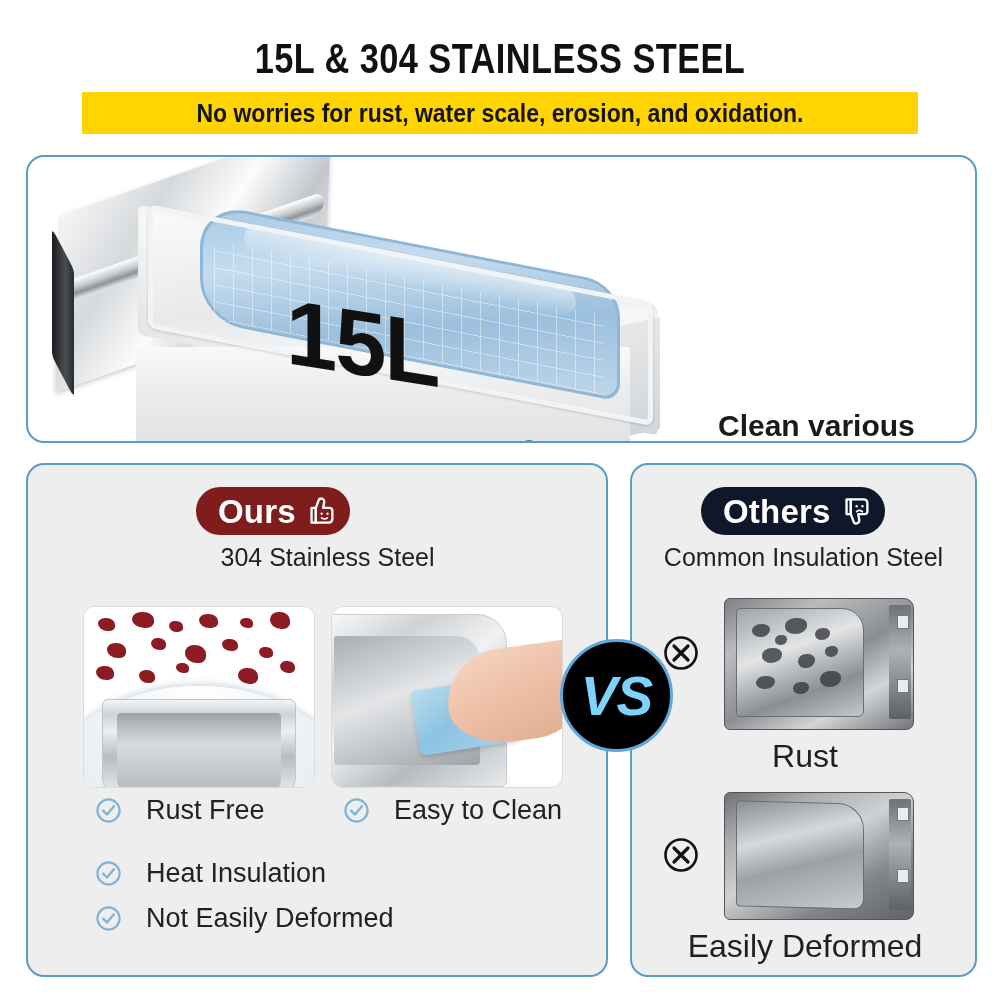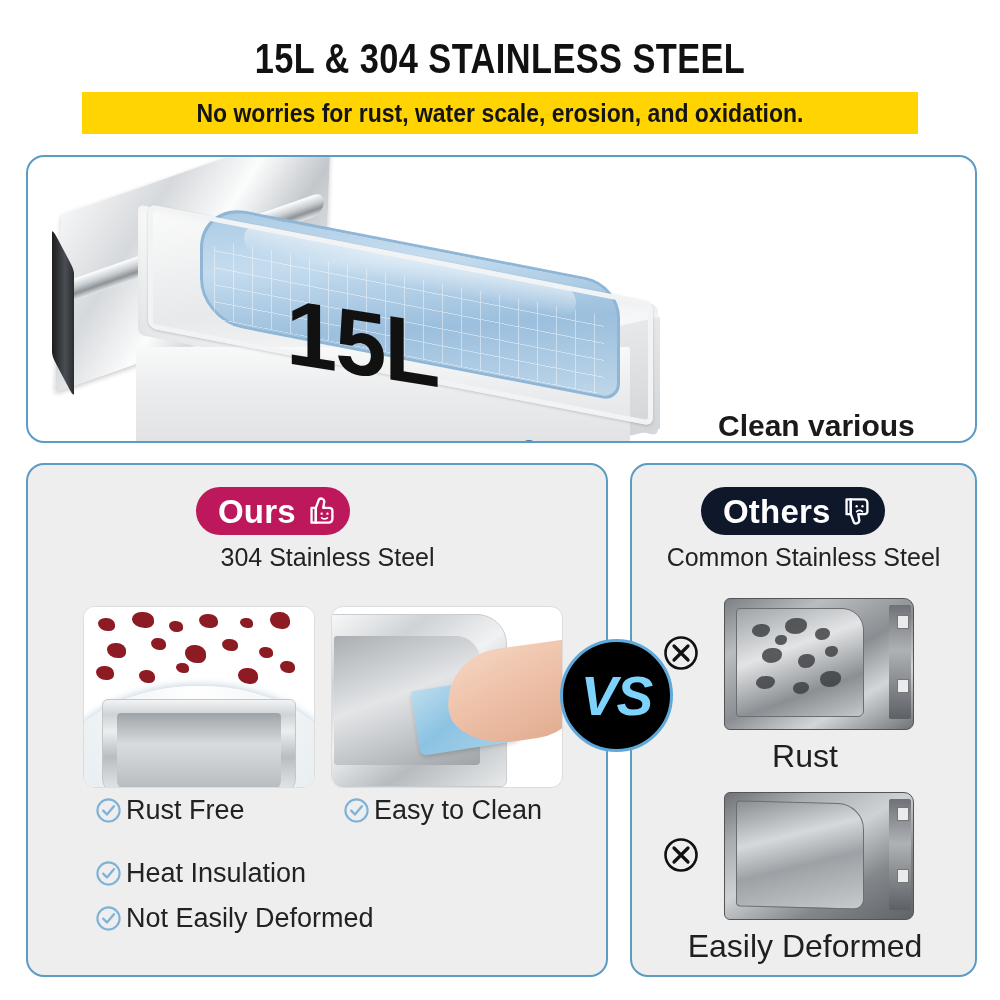--- a/index.html
+++ b/index.html
@@ -131,21 +131,21 @@
     font-size: 30px; font-weight: 700; color:#1a1a1a;
     line-height: 1.28; text-align:left;
   }
 
   
   .badge {
     position:absolute; height:48px; border-radius:24px;
     display:flex; align-items:center; gap:6px;
     padding: 0 14px 0 22px;
   }
-  .badge-ours { left:196px; top:487px; background:#be185d; }
+  .badge-ours { left:196px; top:487px; background:#7f1d1d; }
   .badge-others { left:701px; top:487px; background:#0f172a; }
   .badge-text {
     font-size:33px; font-weight:700; color:#ffffff; line-height:1;
     letter-spacing:.2px;
   }
   .thumb-icon { width:34px; height:34px; display:block; }
 
   .sub-head {
     position:absolute; font-size:25px; color:#222; font-weight:400; text-align:center;
   }
@@ -199,21 +199,21 @@
     box-shadow: 0 2px 4px rgba(0,0,0,.16);
   }
   .hand {
     position:absolute; right:-8%; top:22%; width:58%; height:52%;
     background: linear-gradient(160deg,#f6d6c2 0%, #edbfa6 50%, #e0ab8e 100%);
     border-radius: 46% 10% 40% 52% / 64% 18% 50% 46%;
     transform: rotate(-8deg);
   }
 
   .check-row {
-    position:absolute; display:flex; align-items:center; gap:4px;
+    position:absolute; display:flex; align-items:center; gap:24px;
     font-size:27px; color:#222;
   }
   .check-ico { width:27px; height:27px; flex:0 0 27px; display:block; }
 
   
   .vs-badge {
     position:absolute; left:560px; top:639px; width:113px; height:113px;
     border-radius:50%; background:#000000; border:3px solid #5FA8DC;
     display:flex; align-items:center; justify-content:center;
     z-index: 30;
@@ -379,21 +379,21 @@
   <div class="badge badge-others">
     <span class="badge-text">Others</span>
     <svg class="thumb-icon" viewBox="0 0 32 32">
       <path d="M9 5 L13 5 L13 19 L9 19 Z" fill="none" stroke="#fff" stroke-width="2.2" stroke-linejoin="round"></path>
       <path d="M13 19 L16 27 a3 3 0 0 0 5 -2 l-1 -6 h6 a2.6 2.6 0 0 0 2.6 -2.6 v-8 a3.4 3.4 0 0 0 -3.4 -3.4 H13 Z" fill="none" stroke="#fff" stroke-width="2.2" stroke-linejoin="round"></path>
       <circle cx="18.5" cy="11.5" r="1.1" fill="#fff"></circle>
       <circle cx="24" cy="11.5" r="1.1" fill="#fff"></circle>
       <path d="M18.5 16.6 q2.7 -2.2 5.4 0" fill="none" stroke="#fff" stroke-width="1.6" stroke-linecap="round"></path>
     </svg>
   </div>
-  <div class="sub-head sub-others">Common Stainless Steel</div>
+  <div class="sub-head sub-others">Common Insulation Steel</div>
 
   <div class="defect defect-rust">
     <svg class="x-ico" viewBox="0 0 42 42">
       <circle cx="21" cy="21" r="15.5" fill="none" stroke="#111" stroke-width="2.6"></circle>
       <path d="M14 14 L28 28 M28 14 L14 28" stroke="#111" stroke-width="3.2" stroke-linecap="round"></path>
     </svg>
     <div class="gray-tank">
       <div class="gray-tank-in">
         <span class="rust-spot" style="left:12%; top:14%; width:18px; height:13px;"></span>
         <span class="rust-spot" style="left:38%; top:8%;  width:22px; height:16px;"></span>

